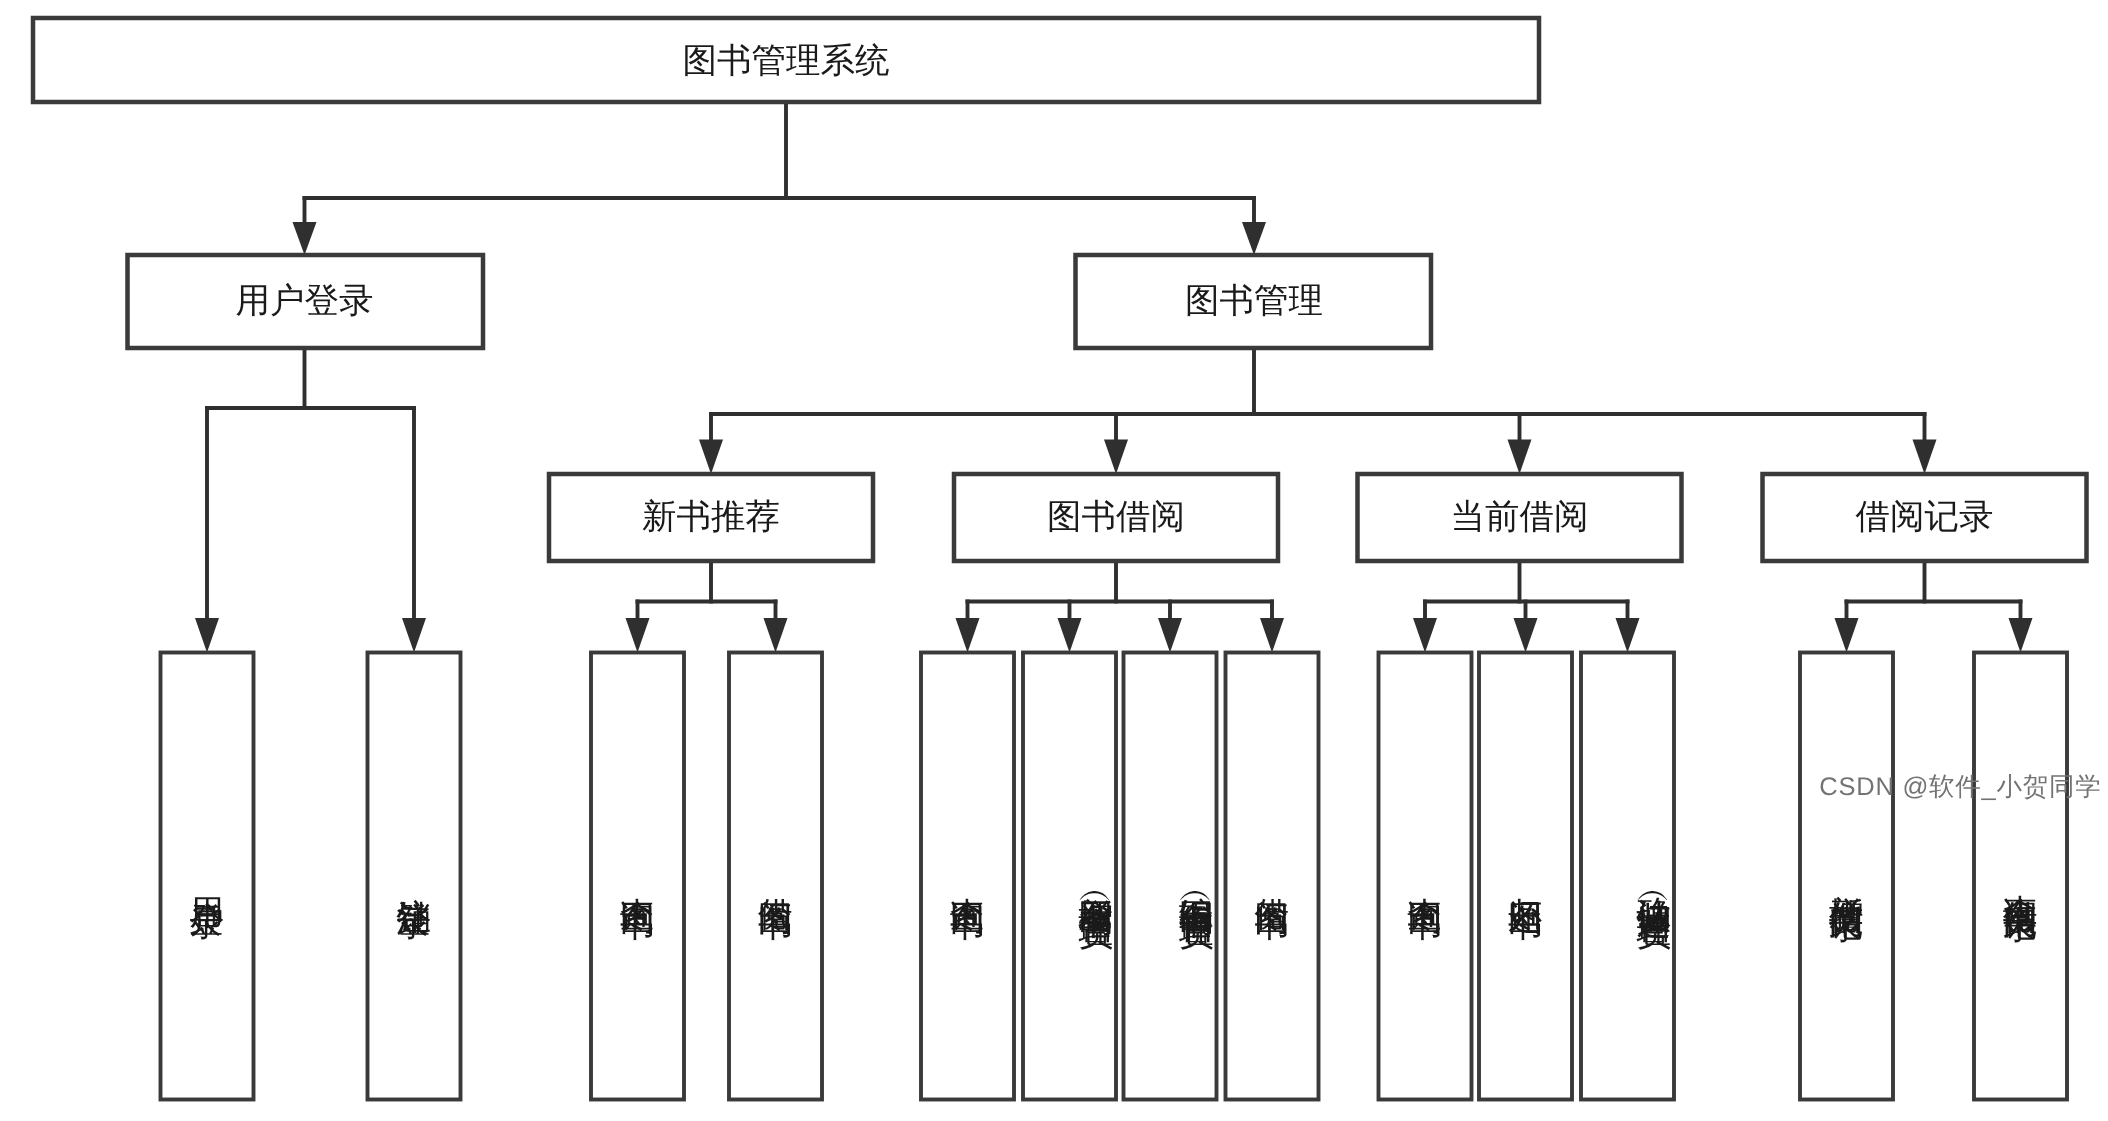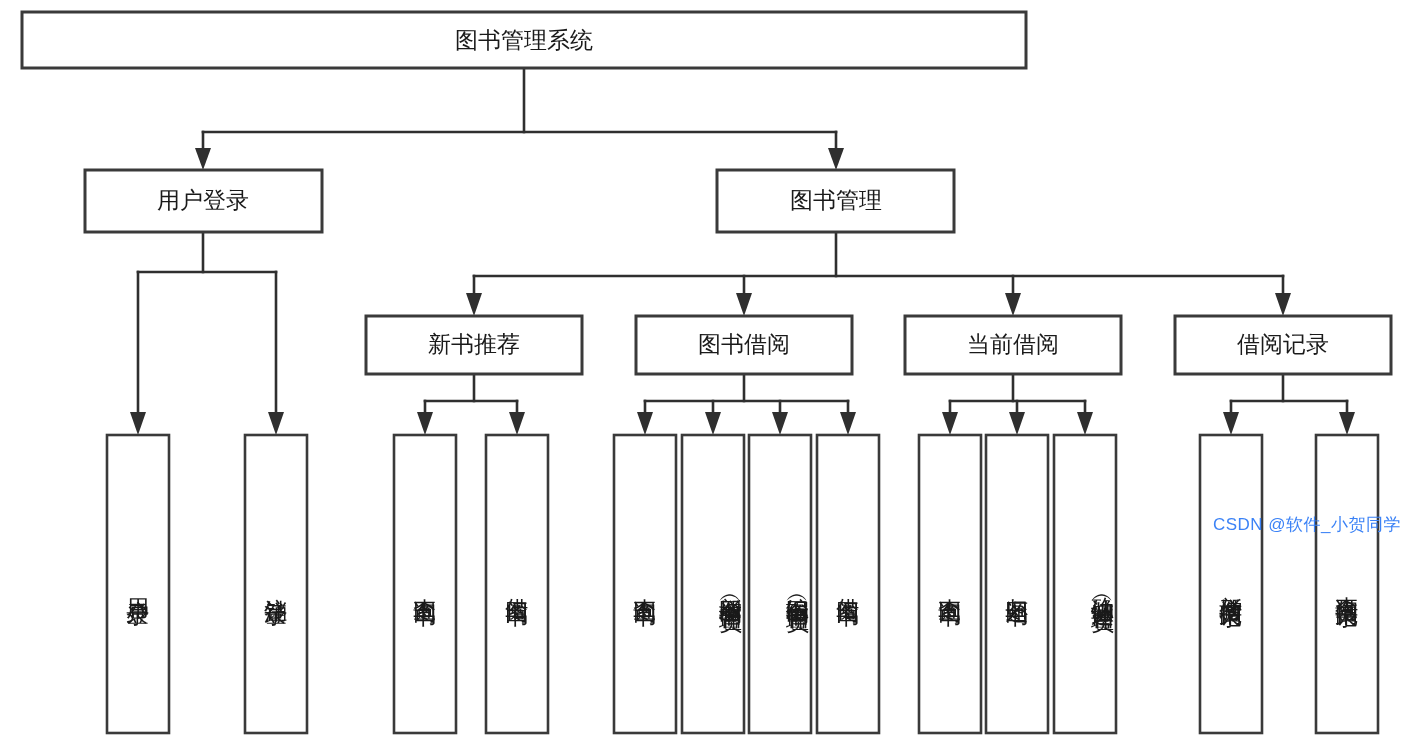--- a/index.html
+++ b/index.html
@@ -76,21 +76,21 @@
     align-items: center;
     justify-content: center;
     pointer-events: none;
   }
   .watermark {
     position: absolute;
     right: 8px;
     bottom: 6px;
     font-family: "Liberation Sans", "DejaVu Sans", sans-serif;
     font-size: 17px;
-    color: #3b82f6;
+    color: #737373;
     letter-spacing: 0.5px;
     white-space: nowrap;
   }
 </style>
 </head>
 <body>
 
 <div id="diagram-root">
 
   <svg class="tree" viewBox="0 0 1405 747">

